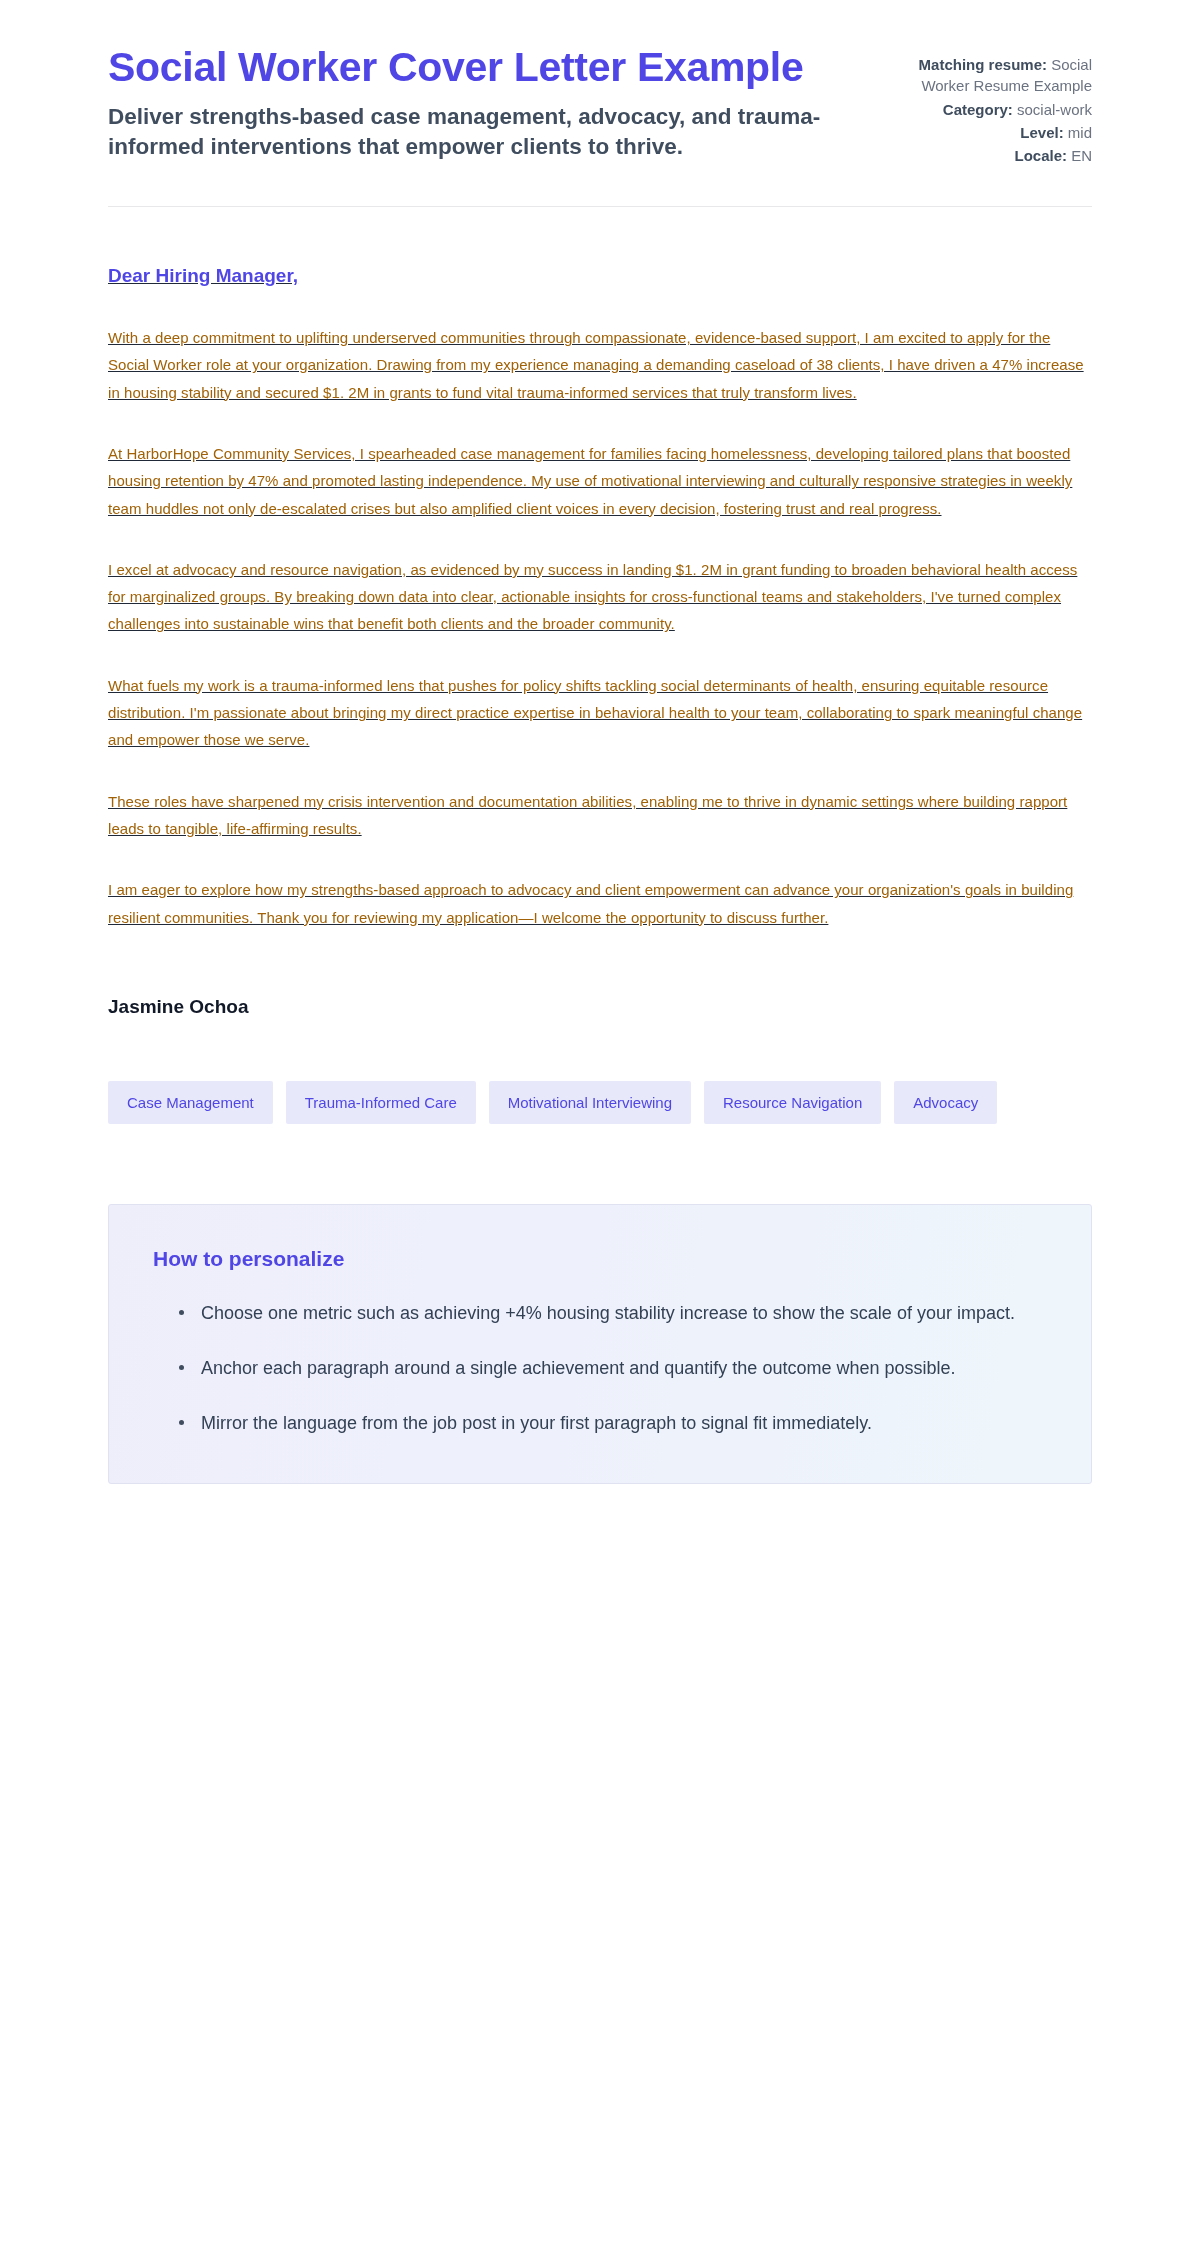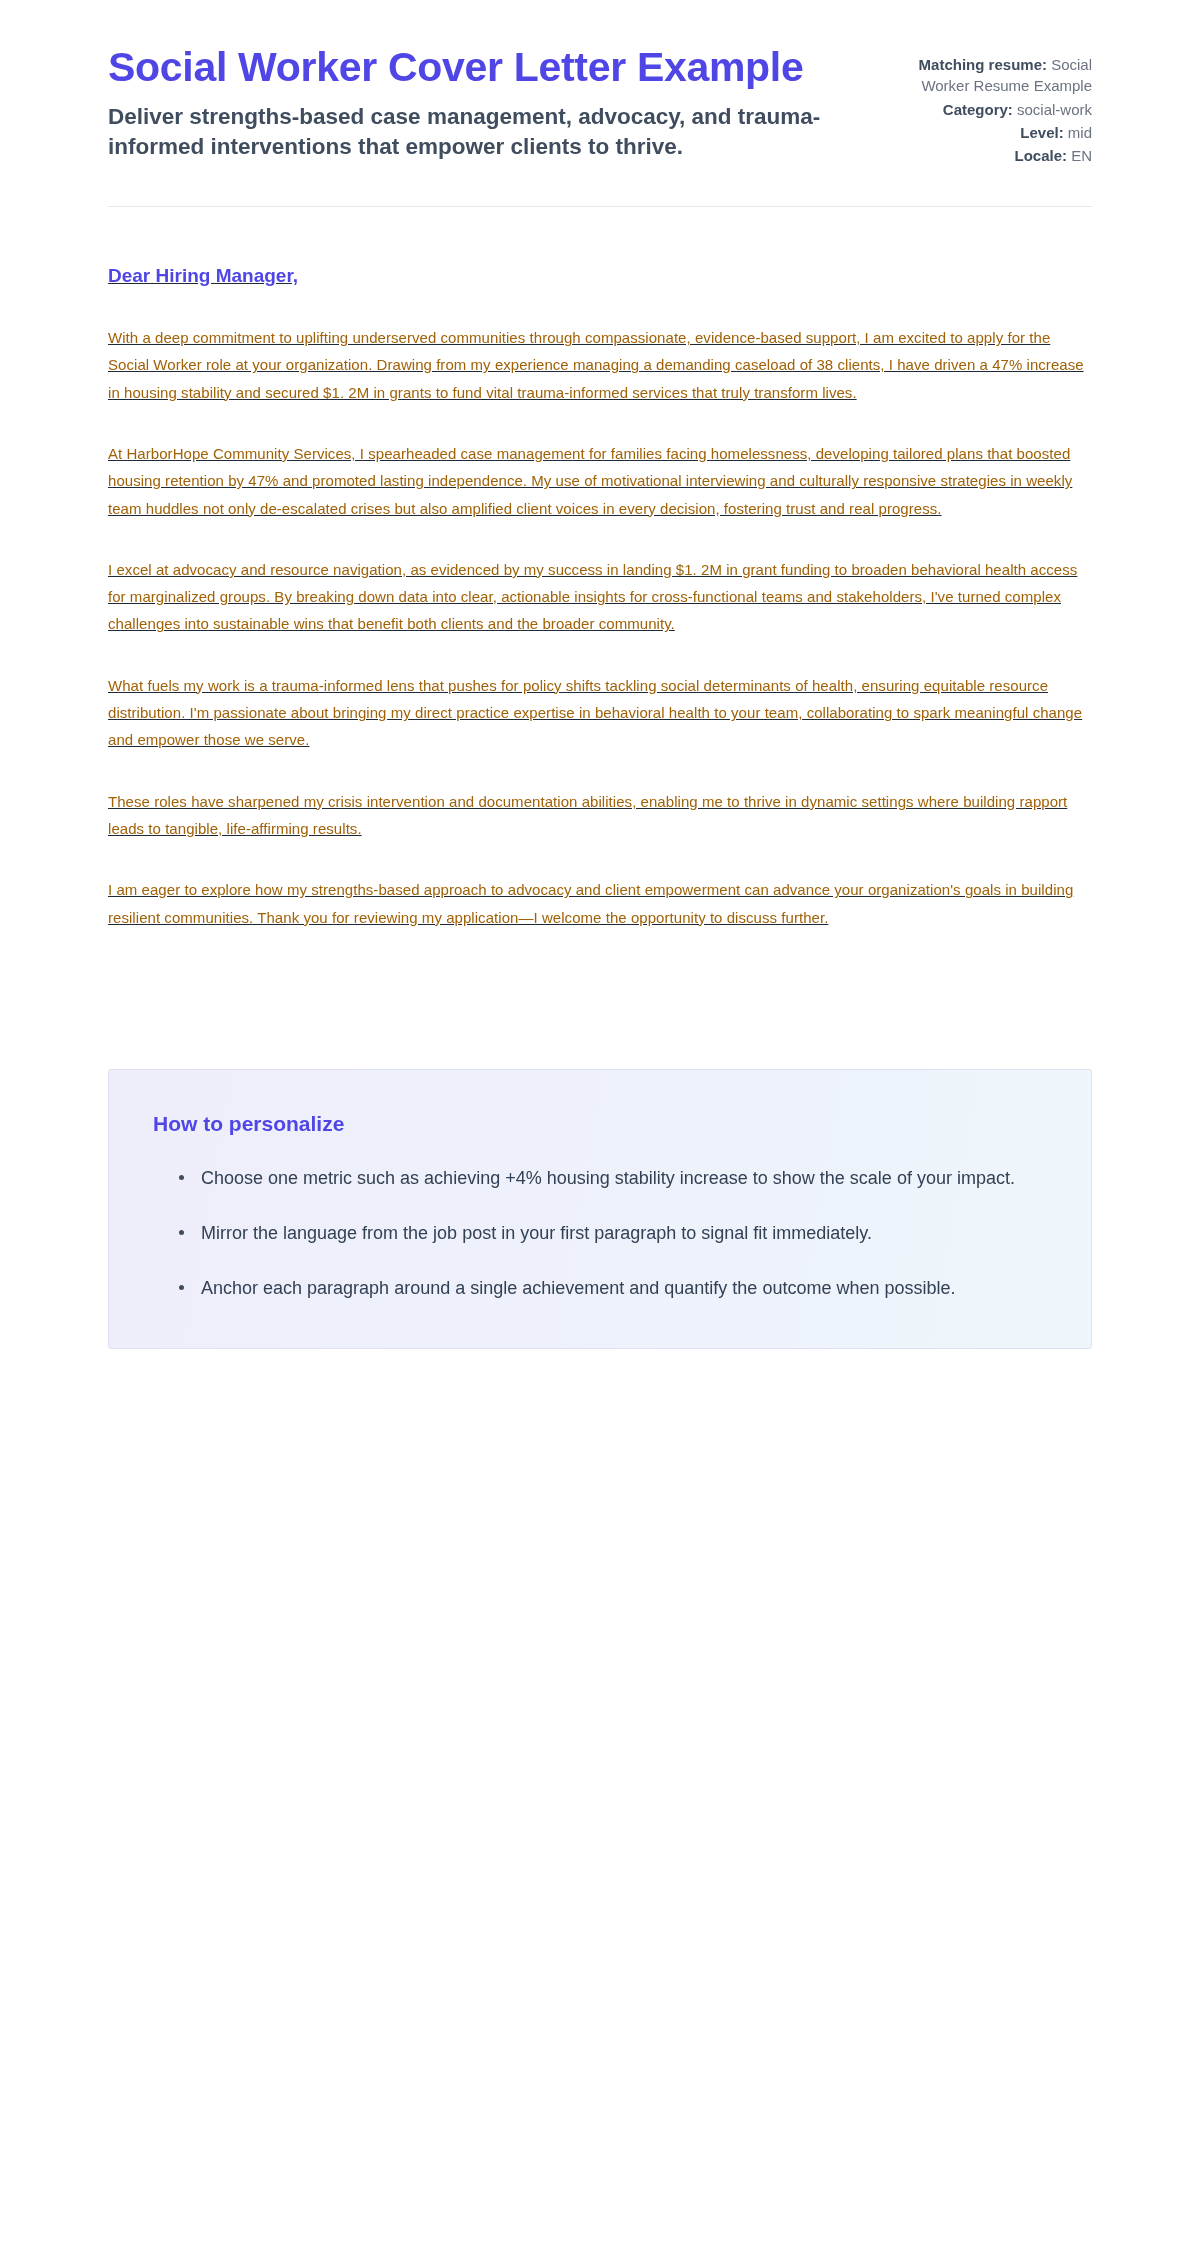--- a/index.html
+++ b/index.html
@@ -225,25 +225,33 @@
         <p class="letter-para">With a deep commitment to uplifting underserved communities through compassionate, evidence-based support, I am excited to apply for the Social Worker role at your organization. Drawing from my experience managing a demanding caseload of 38 clients, I have driven a 47% increase in housing stability and secured $1. 2M in grants to fund vital trauma-informed services that truly transform lives.</p>
         <p class="letter-para">At HarborHope Community Services, I spearheaded case management for families facing homelessness, developing tailored plans that boosted housing retention by 47% and promoted lasting independence. My use of motivational interviewing and culturally responsive strategies in weekly team huddles not only de-escalated crises but also amplified client voices in every decision, fostering trust and real progress.</p>
         <p class="letter-para">I excel at advocacy and resource navigation, as evidenced by my success in landing $1. 2M in grant funding to broaden behavioral health access for marginalized groups. By breaking down data into clear, actionable insights for cross-functional teams and stakeholders, I've turned complex challenges into sustainable wins that benefit both clients and the broader community.</p>
         <p class="letter-para">What fuels my work is a trauma-informed lens that pushes for policy shifts tackling social determinants of health, ensuring equitable resource distribution. I'm passionate about bringing my direct practice expertise in behavioral health to your team, collaborating to spark meaningful change and empower those we serve.</p>
         <p class="letter-para">These roles have sharpened my crisis intervention and documentation abilities, enabling me to thrive in dynamic settings where building rapport leads to tangible, life-affirming results.</p>
         <p class="letter-para">I am eager to explore how my strengths-based approach to advocacy and client empowerment can advance your organization's goals in building resilient communities. Thank you for reviewing my application—I welcome the opportunity to discuss further.</p>
       </div>
   </div>
 
   <div class="signature">
-  </div>
-
+    <p class="sig-name">Jasmine Ochoa</p>
+  </div>
+
+  <div class="tag-list" id="tag-list">
+      <span class="tag">Case Management</span>
+      <span class="tag">Trauma-Informed Care</span>
+      <span class="tag">Motivational Interviewing</span>
+      <span class="tag">Resource Navigation</span>
+      <span class="tag">Advocacy</span>
+    </div>
 
   <div class="callout">
     <p class="callout-title">How to personalize</p>
     <ul class="callout-list" id="callout-list">
         <li class="callout-item">Choose one metric such as achieving +4% housing stability increase to show the scale of your impact.</li>
+        <li class="callout-item">Anchor each paragraph around a single achievement and quantify the outcome when possible.</li>
         <li class="callout-item">Mirror the language from the job post in your first paragraph to signal fit immediately.</li>
-        <li class="callout-item">Anchor each paragraph around a single achievement and quantify the outcome when possible.</li>
       </ul>
   </div>
 
 </div>
 
 </body></html>

